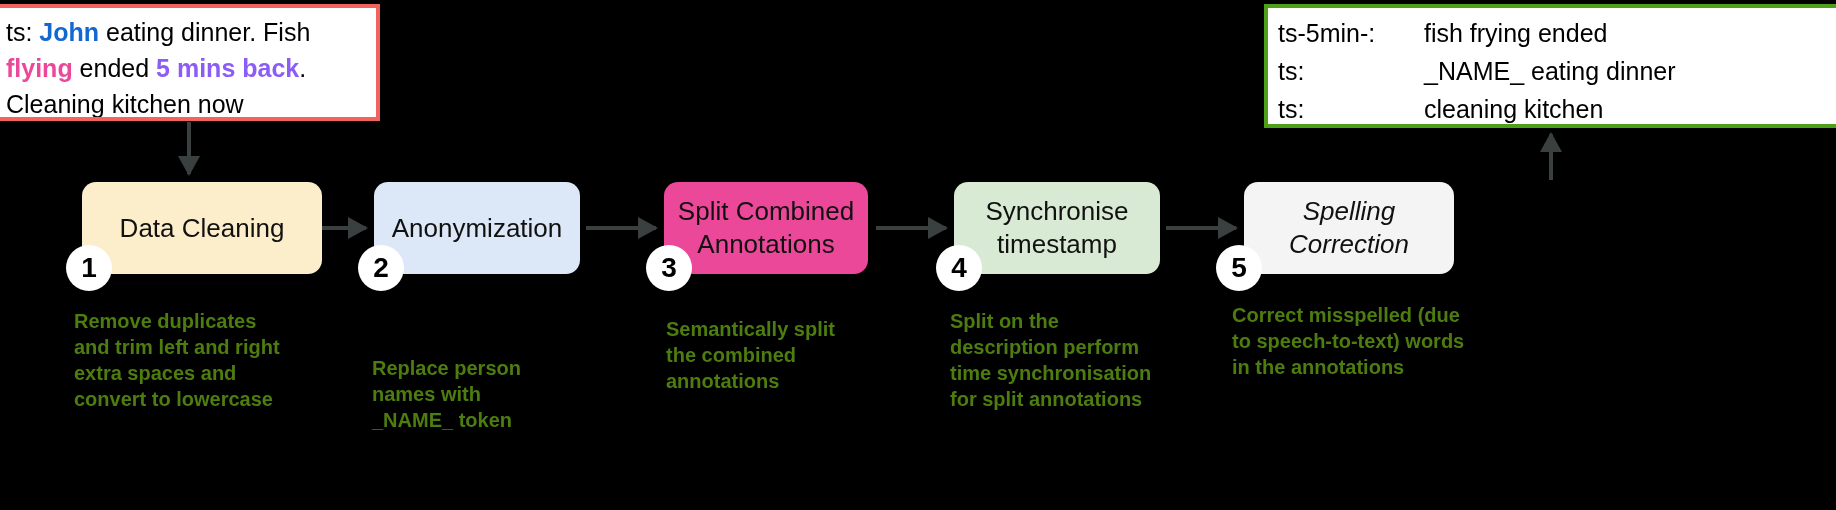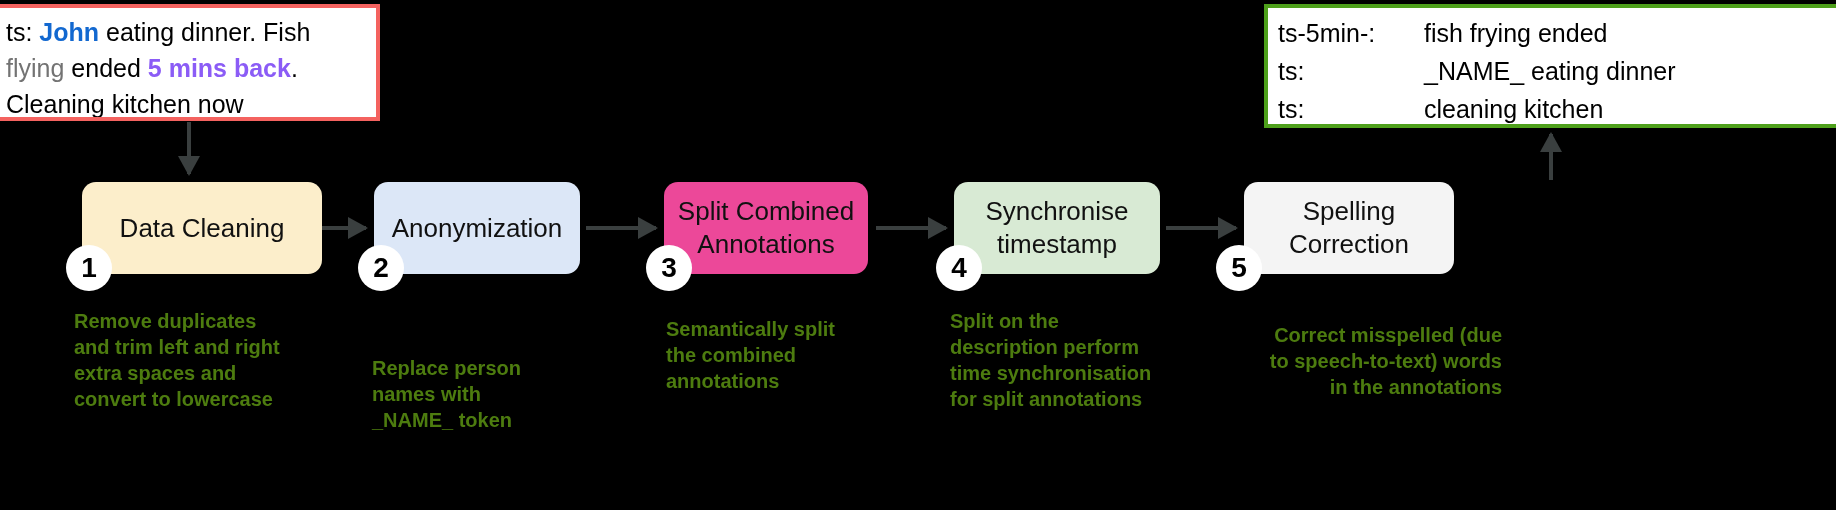--- a/index.html
+++ b/index.html
@@ -39,21 +39,21 @@
     border: 4px solid #f4625f;
     padding: 6px 0 0 8px;
     overflow: hidden;
   }
   #input-box .line {
     font-size: 25px;
     line-height: 36px;
     white-space: nowrap;
   }
   .tok-name { color: #1268d0; font-weight: bold; }
-  .tok-bold { color: #737373; font-weight: normal; }
+  .tok-bold { color: #ec4899; font-weight: bold; }
   .tok-time { color: #8b5cf6; font-weight: bold; }
 
   #output-box {
     left: 1264px;
     top: 4px;
     width: 578px;
     height: 124px;
     border: 4px solid #4ea01b;
     padding: 6px 0 0 10px;
     overflow: hidden;
@@ -231,24 +231,24 @@
 timestamp</span>
   </div>
   <div class="badge" style="left:936px;">
     <span>4</span>
   </div>
   <div class="caption" style="left:950px; width:240px; top:308px;">Split on the
 description perform
 time synchronisation
 for split annotations</div>
 
-  <div class="stage" style="left:1244px; width:210px; background:#f4f4f4;">
+  <div class="stage" style="left:1244px; width:210px; background:#f4f4f4;font-style:italic;">
     <span style="white-space:pre-line;">Spelling
 Correction</span>
   </div>
   <div class="badge" style="left:1216px;">
     <span>5</span>
   </div>
-  <div class="caption" style="left:1232px; width:270px; top:322px;text-align:right;">Correct misspelled (due
+  <div class="caption" style="left:1232px; width:270px; top:302px;">Correct misspelled (due
 to speech-to-text) words
 in the annotations</div>
 
 </div>
 
 </body></html>

